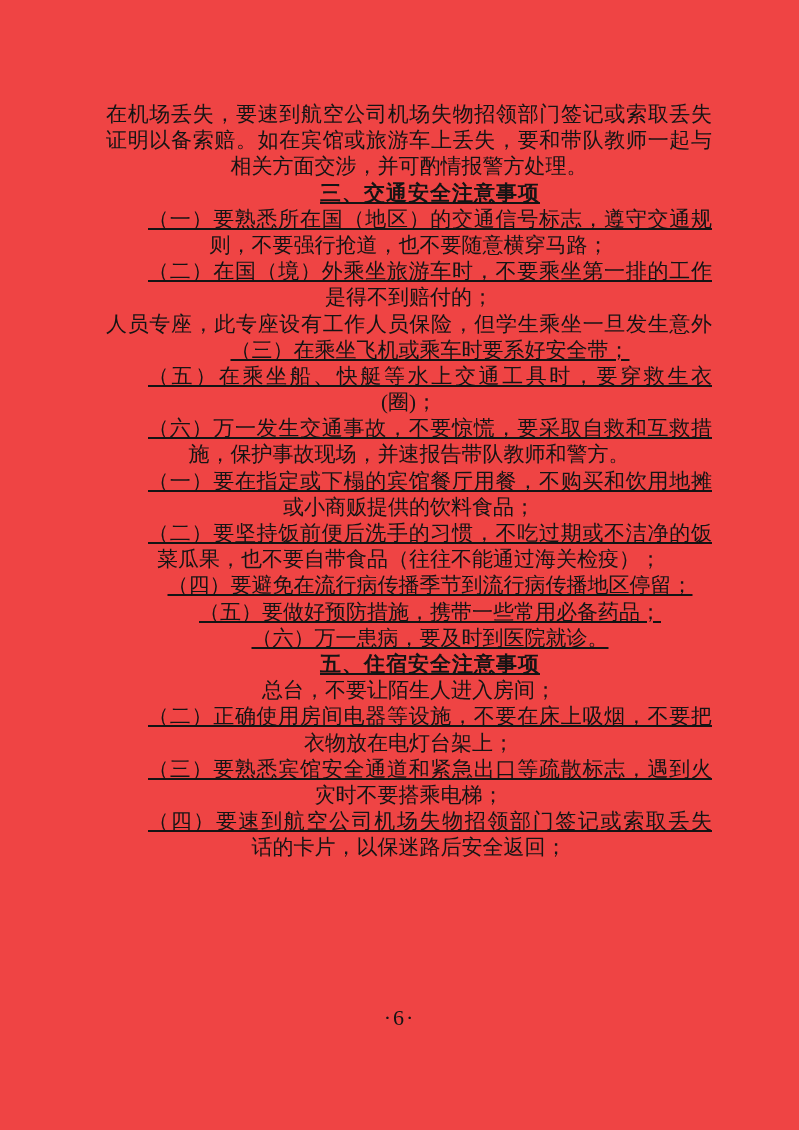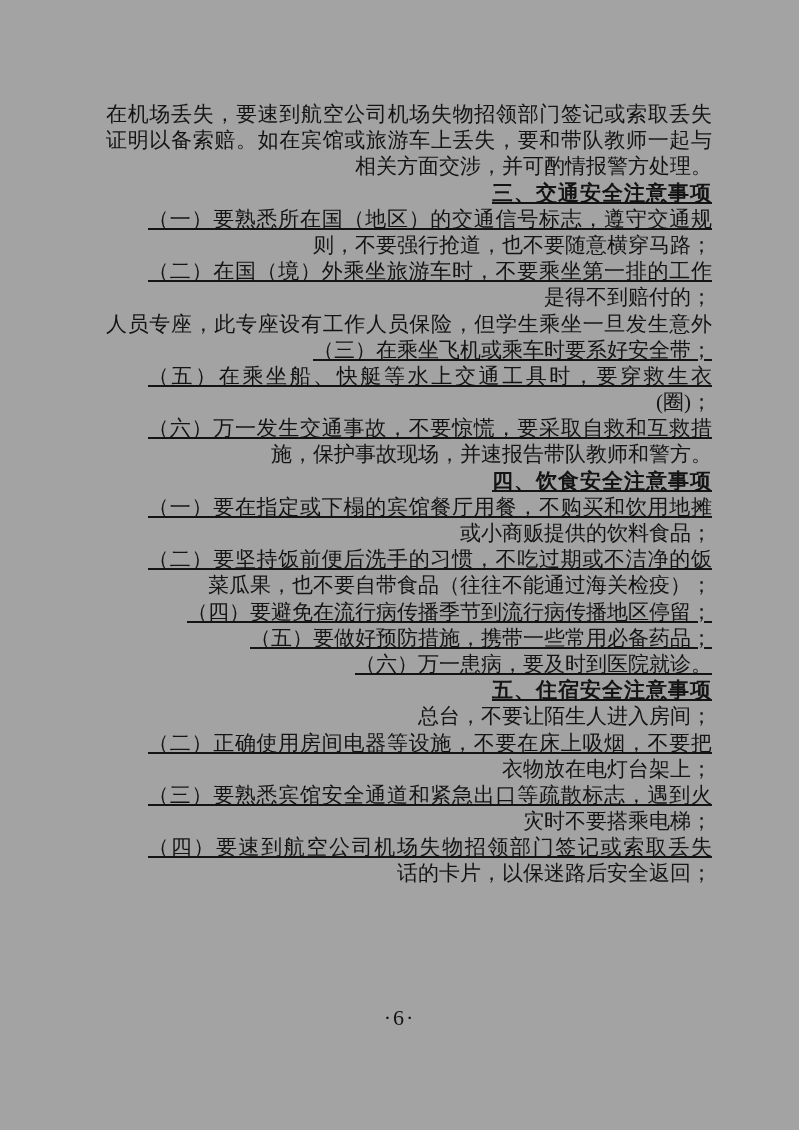--- a/index.html
+++ b/index.html
@@ -6,31 +6,31 @@
   body {
     width: 799px; height: 1130px;
     background: #ffffff;
     position: relative;
     overflow: hidden;
     font-family: "Liberation Serif", "DejaVu Serif", serif;
     color: #141414;
   }
   .page {
     position: absolute; inset: 0;
-    background: #a3a3a3;
+    background: #ef4444;
   }
   .text-block {
     position: absolute;
     left: 106px; top: 101px; width: 606px;
   }
   .line {
     height: 26.2px;
     line-height: 26.2px;
     font-size: 21px;
-    text-align: right;
+    text-align: center;
     white-space: normal;
   }
   .line.fill {
     text-align: justify;
     text-align-last: justify;
     text-justify: inter-character;
   }
   .line.indent { text-indent: 42px; text-decoration: underline; }
   .line.heading {
     font-family: "Liberation Sans", "DejaVu Sans", sans-serif;
@@ -59,21 +59,20 @@
       <div class="line indent fill">（一）要熟悉所在国（地区）的交通信号标志，遵守交通规</div>
       <div class="line">则，不要强行抢道，也不要随意横穿马路；</div>
       <div class="line indent fill">（二）在国（境）外乘坐旅游车时，不要乘坐第一排的工作</div>
       <div class="line">是得不到赔付的；</div>
       <div class="line fill">人员专座，此专座设有工作人员保险，但学生乘坐一旦发生意外</div>
       <div class="line indent">（三）在乘坐飞机或乘车时要系好安全带；</div>
       <div class="line indent fill">（五）在乘坐船、快艇等水上交通工具时，要穿救生衣</div>
       <div class="line">(圈)；</div>
       <div class="line indent fill">（六）万一发生交通事故，不要惊慌，要采取自救和互救措</div>
       <div class="line">施，保护事故现场，并速报告带队教师和警方。</div>
-      <div class="line heading indent">四、饮食安全注意事项</div>
       <div class="line indent fill">（一）要在指定或下榻的宾馆餐厅用餐，不购买和饮用地摊</div>
       <div class="line">或小商贩提供的饮料食品；</div>
       <div class="line indent fill">（二）要坚持饭前便后洗手的习惯，不吃过期或不洁净的饭</div>
       <div class="line">菜瓜果，也不要自带食品（往往不能通过海关检疫）；</div>
       <div class="line indent">（四）要避免在流行病传播季节到流行病传播地区停留；</div>
       <div class="line indent">（五）要做好预防措施，携带一些常用必备药品；</div>
       <div class="line indent">（六）万一患病，要及时到医院就诊。</div>
       <div class="line heading indent">五、住宿安全注意事项</div>
       <div class="line">总台，不要让陌生人进入房间；</div>
       <div class="line indent fill">（二）正确使用房间电器等设施，不要在床上吸烟，不要把</div>

